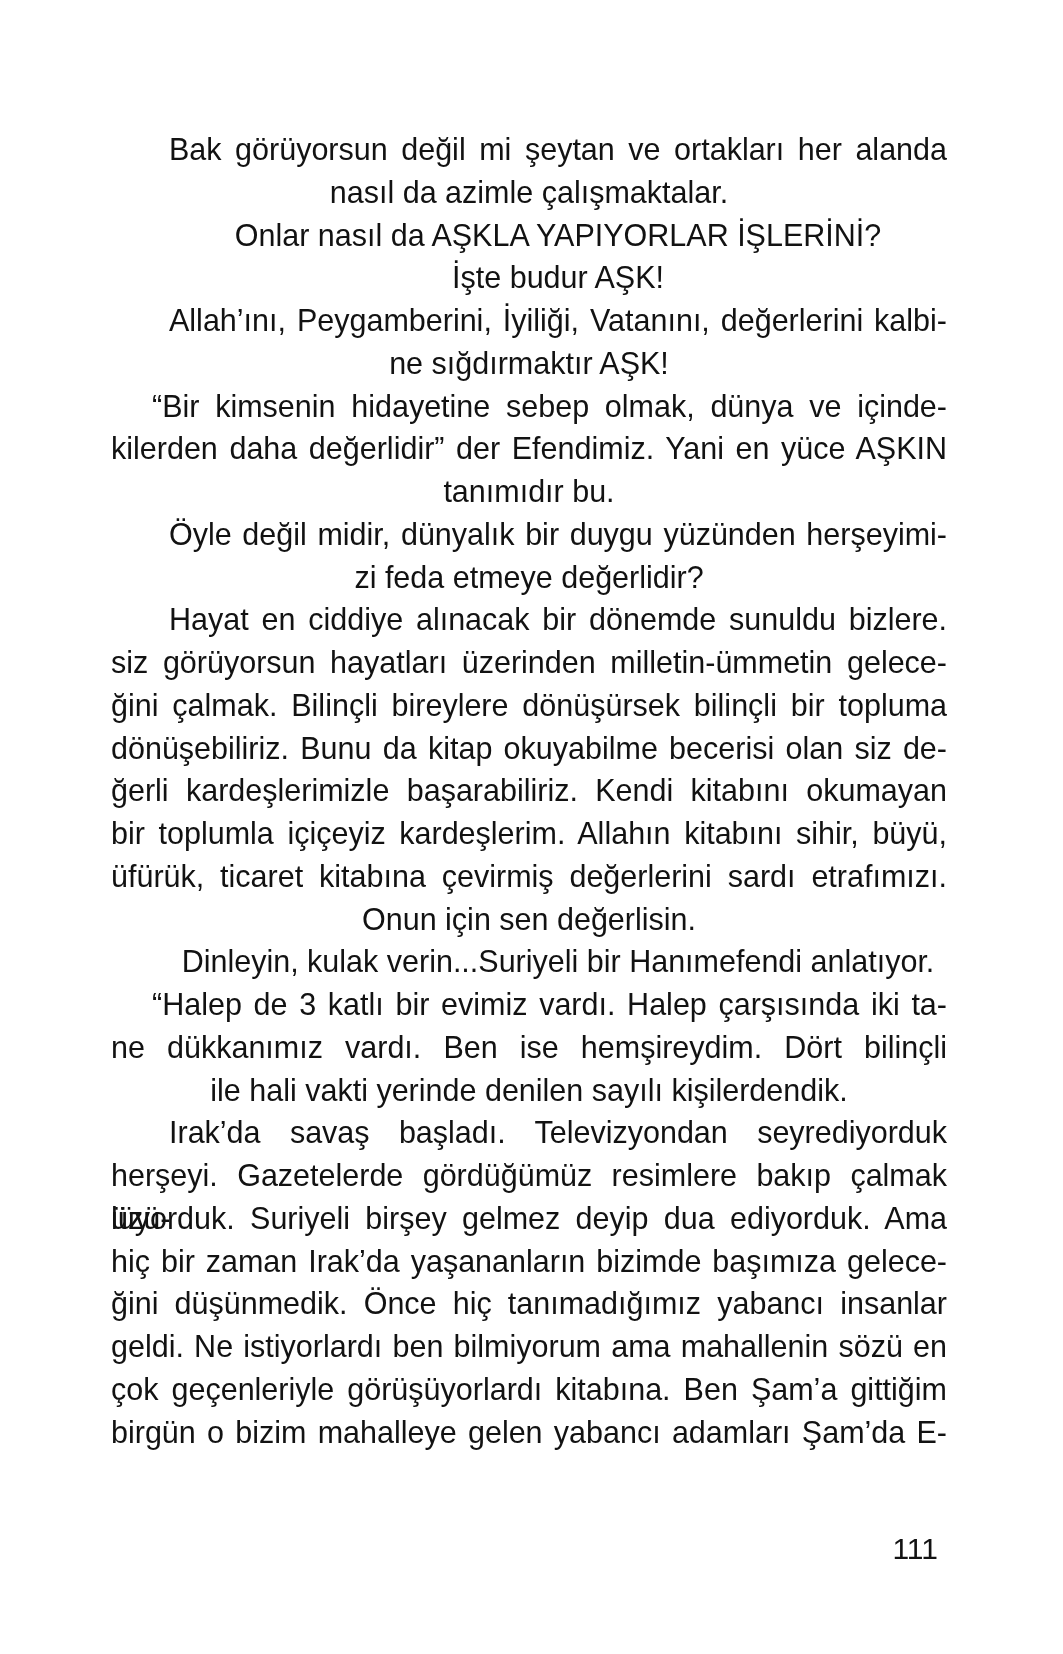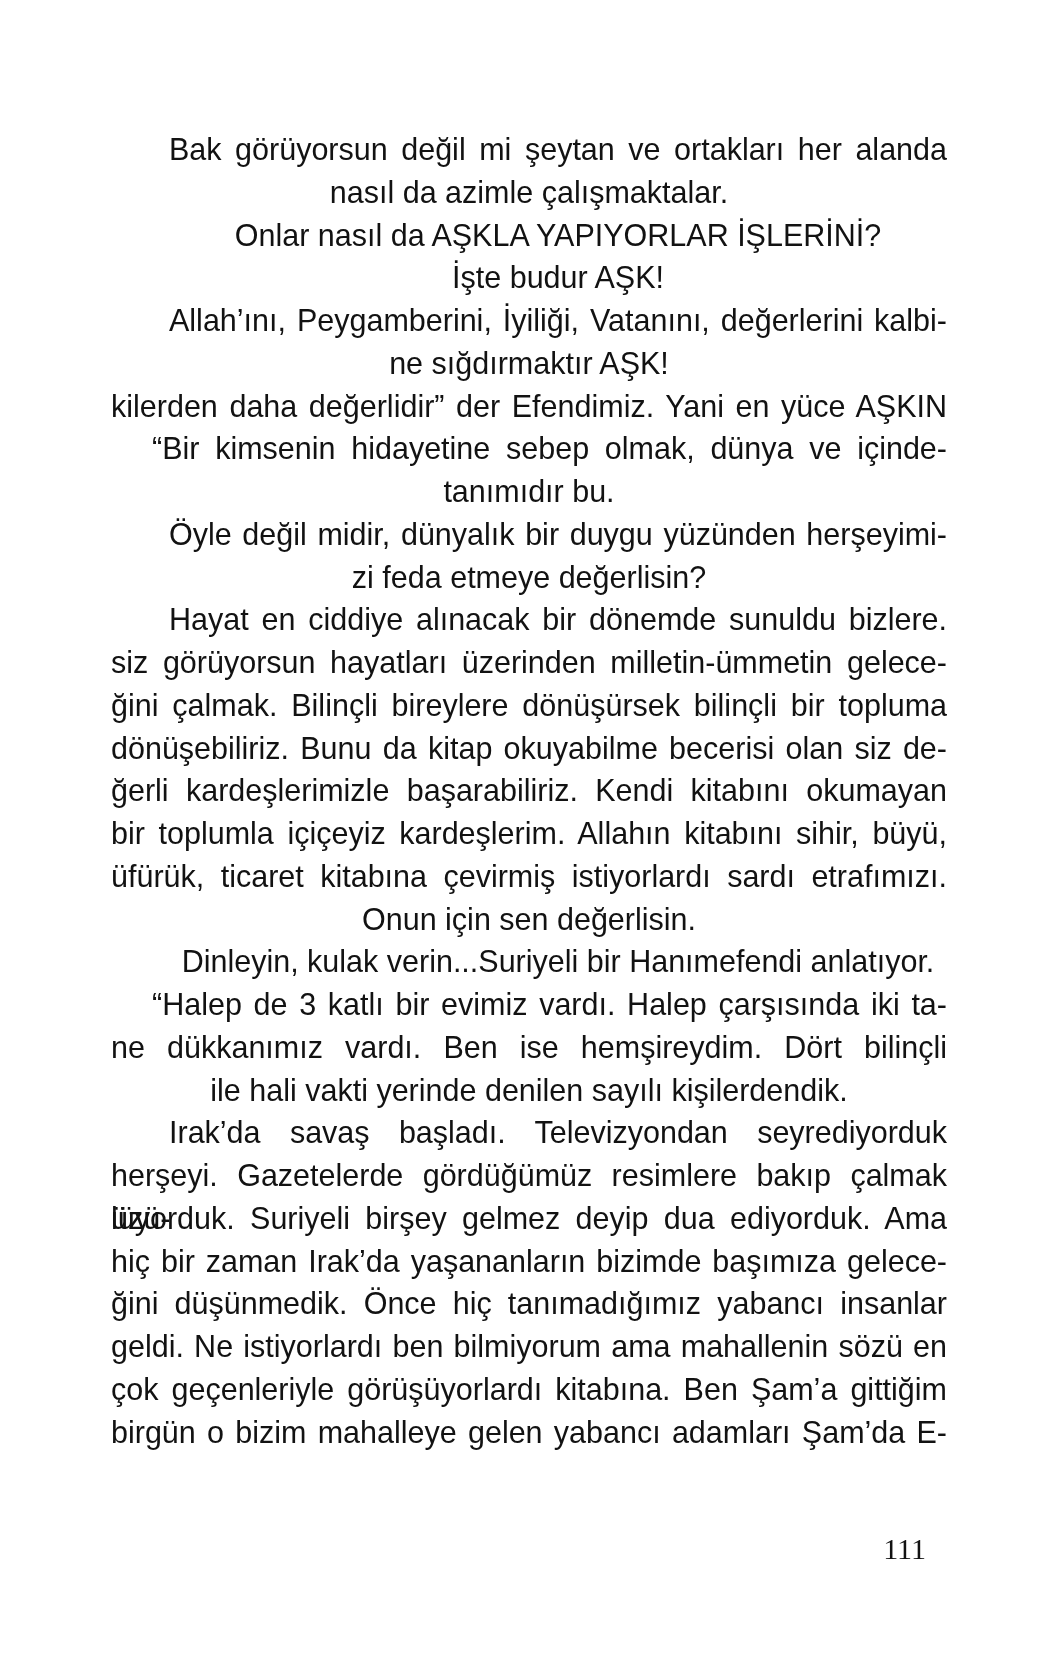--- a/index.html
+++ b/index.html
@@ -36,28 +36,27 @@
   }
   .line.indent { padding-left: 58px; }
   .line.indent-quote { padding-left: 41px; }
   .line.just {
     white-space: normal;
     text-align: justify;
     text-align-last: justify;
   }
   .page-number {
     position: absolute;
-    left: 100px;
+    left: 112px;
     top: 1528px;
     width: 836px;
     padding-right: 10px;
     text-align: right;
     font-size: 30px;
     line-height: 42px;
-    font-family: Liberation Serif, serif;
   }
 </style>
 </head>
 <body>
 
 <div class="page">
   <main class="body-text">
       <div class="paragraph">
         <div class="line indent just">Bak görüyorsun değil mi şeytan ve ortakları her alanda</div>
         <div class="line">nasıl da azimle çalışmaktalar.</div>
@@ -66,36 +65,36 @@
         <div class="line indent">Onlar nasıl da AŞKLA YAPIYORLAR İŞLERİNİ?</div>
       </div>
       <div class="paragraph">
         <div class="line indent">İşte budur AŞK!</div>
       </div>
       <div class="paragraph">
         <div class="line indent just">Allah’ını, Peygamberini, İyiliği, Vatanını, değerlerini kalbi-</div>
         <div class="line">ne sığdırmaktır AŞK!</div>
       </div>
       <div class="paragraph">
+        <div class="line indent-quote just">“Bir kimsenin hidayetine sebep olmak, dünya ve içinde-</div>
         <div class="line just">kilerden daha değerlidir” der Efendimiz. Yani en yüce AŞKIN</div>
-        <div class="line indent-quote just">“Bir kimsenin hidayetine sebep olmak, dünya ve içinde-</div>
         <div class="line">tanımıdır bu.</div>
       </div>
       <div class="paragraph">
         <div class="line indent just">Öyle değil midir, dünyalık bir duygu yüzünden herşeyimi-</div>
-        <div class="line">zi feda etmeye değerlisin?</div>
+        <div class="line">zi feda etmeye değerlidir?</div>
       </div>
       <div class="paragraph">
         <div class="line indent just">Hayat en ciddiye alınacak bir dönemde sunuldu bizlere.</div>
         <div class="line just">siz görüyorsun hayatları üzerinden milletin-ümmetin gelece-</div>
         <div class="line just">ğini çalmak. Bilinçli bireylere dönüşürsek bilinçli bir topluma</div>
         <div class="line just">dönüşebiliriz. Bunu da kitap okuyabilme becerisi olan siz de-</div>
         <div class="line just">ğerli kardeşlerimizle başarabiliriz. Kendi kitabını okumayan</div>
         <div class="line just">bir toplumla içiçeyiz kardeşlerim. Allahın kitabını sihir, büyü,</div>
-        <div class="line just">üfürük, ticaret kitabına çevirmiş istiyorlardı sardı etrafımızı.</div>
+        <div class="line just">üfürük, ticaret kitabına çevirmiş değerlerini sardı etrafımızı.</div>
         <div class="line">Onun için sen değerlisin.</div>
       </div>
       <div class="paragraph">
         <div class="line indent">Dinleyin, kulak verin...Suriyeli bir Hanımefendi anlatıyor.</div>
       </div>
       <div class="paragraph">
         <div class="line indent-quote just">“Halep de 3 katlı bir evimiz vardı. Halep çarşısında iki ta-</div>
         <div class="line just">ne dükkanımız vardı. Ben ise hemşireydim. Dört bilinçli</div>
         <div class="line">ile hali vakti yerinde denilen sayılı kişilerdendik.</div>
       </div>

